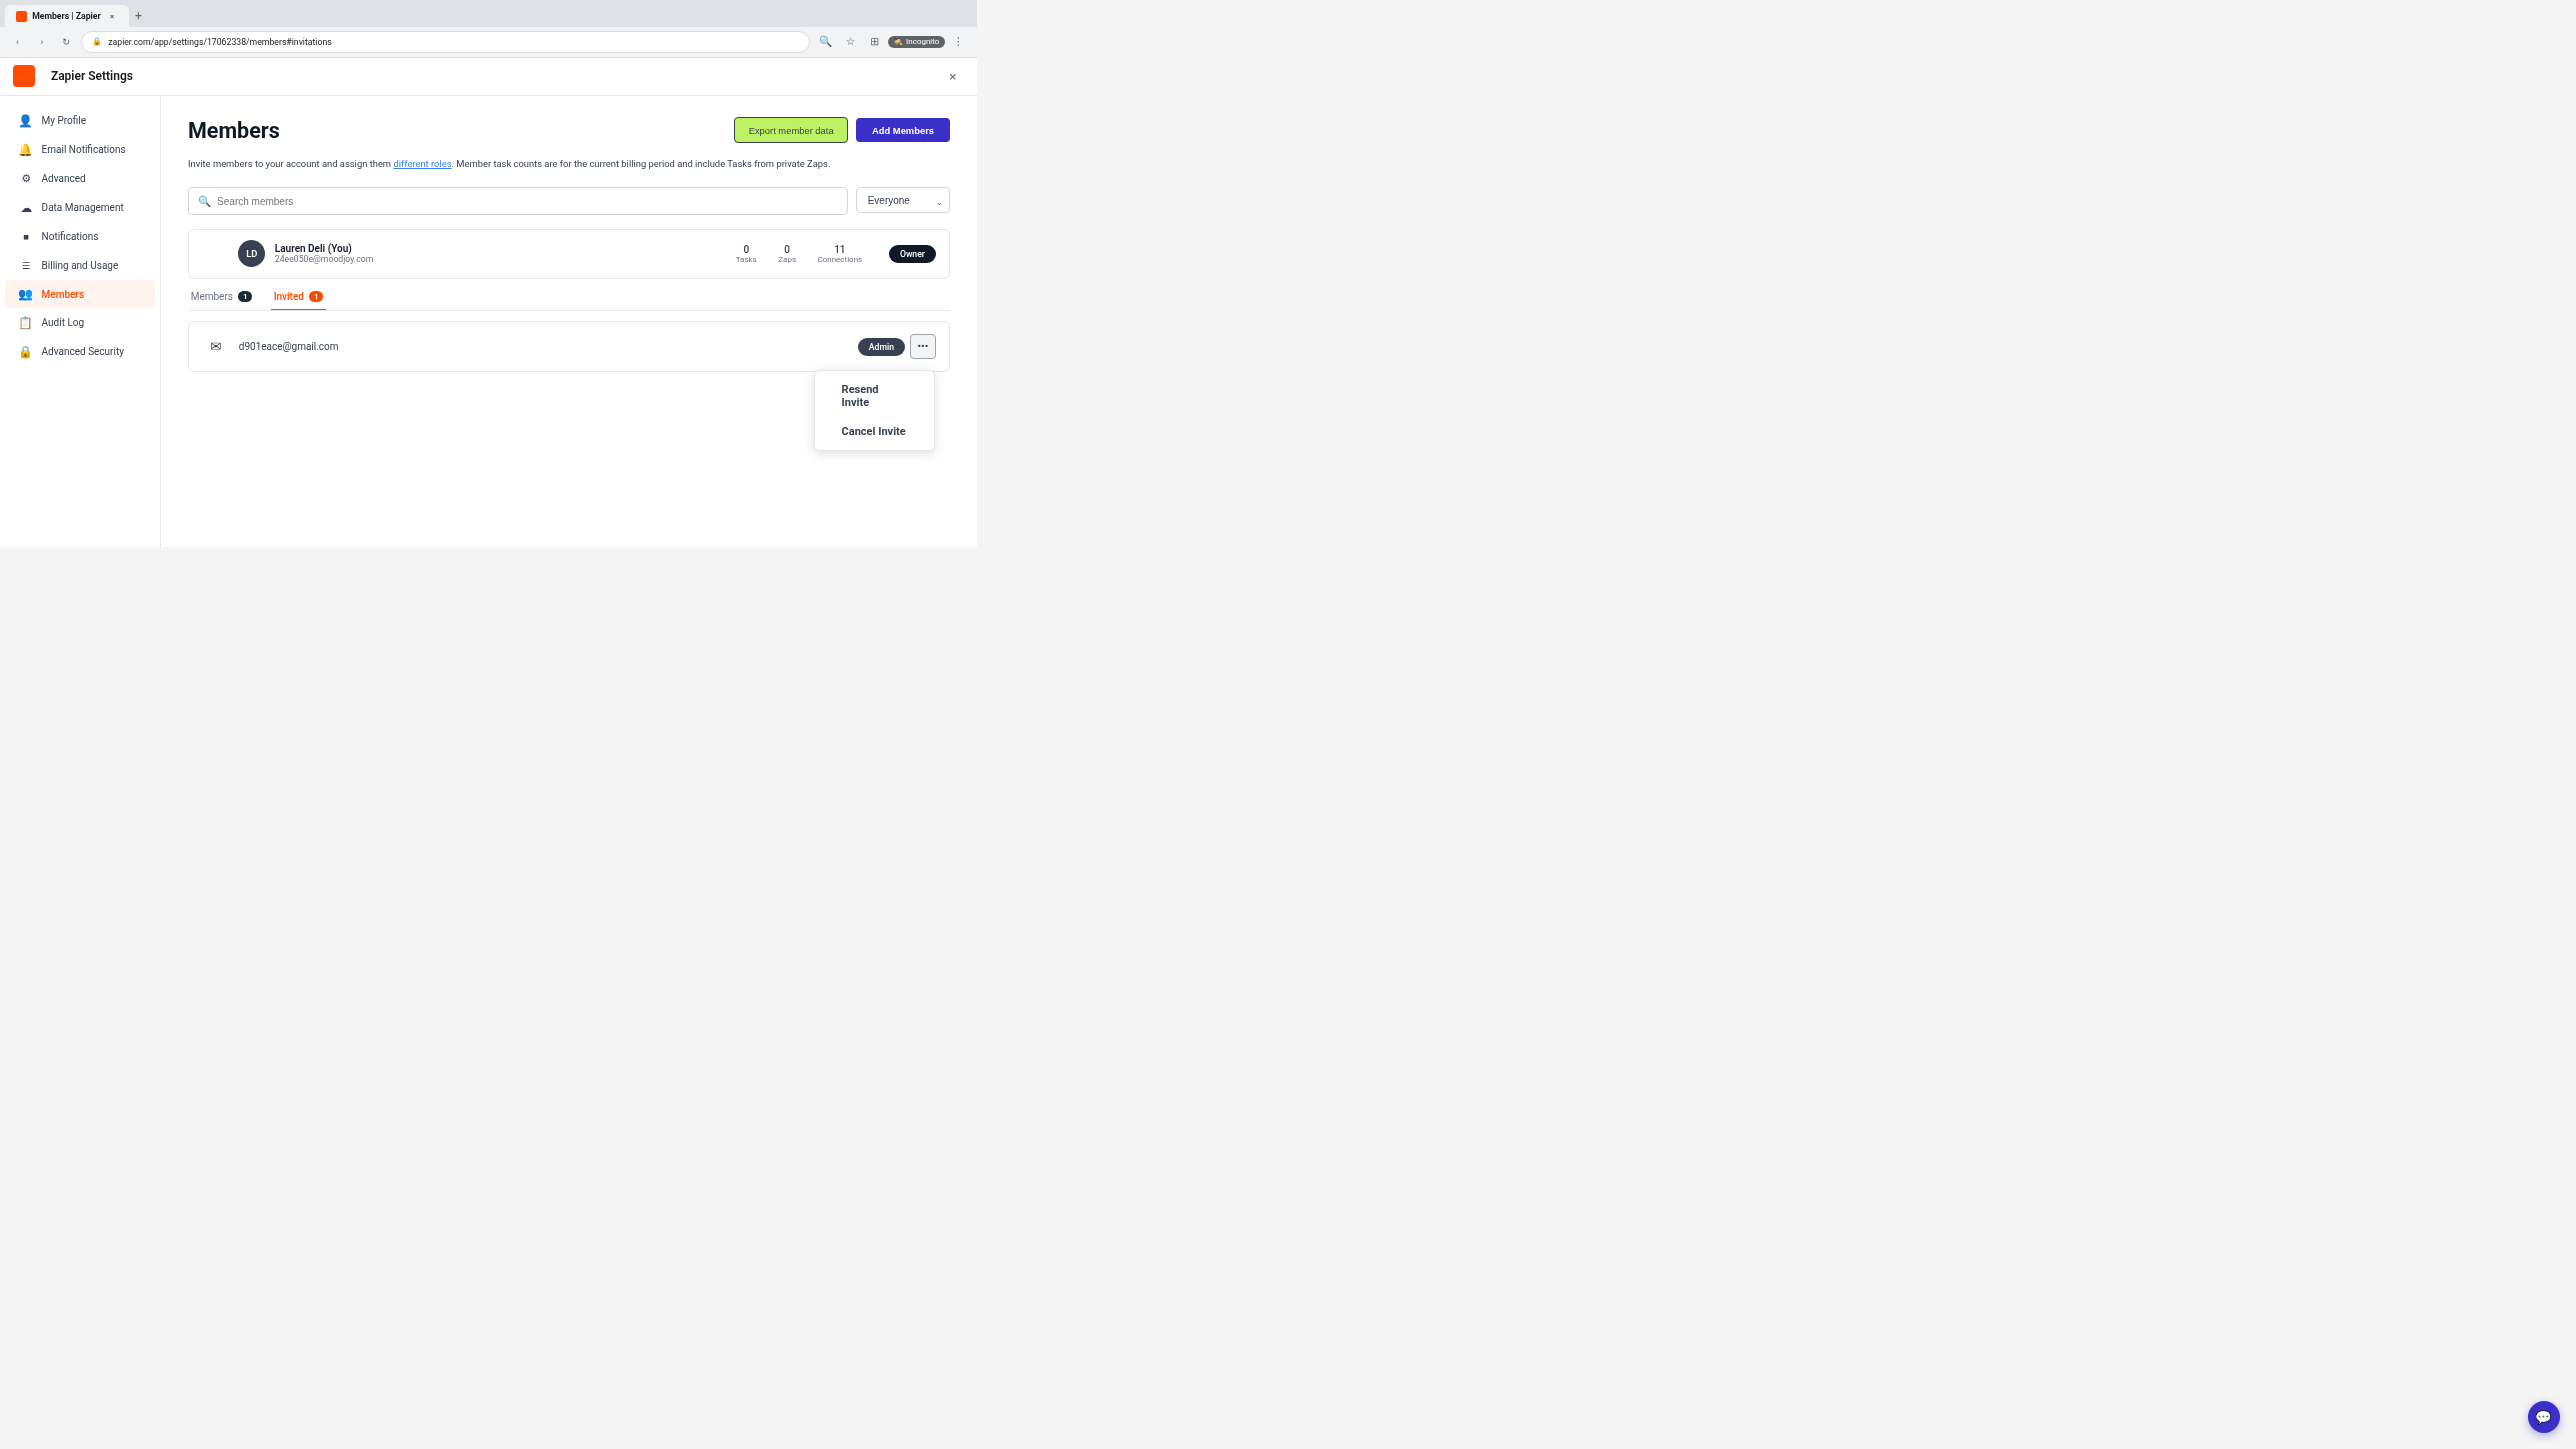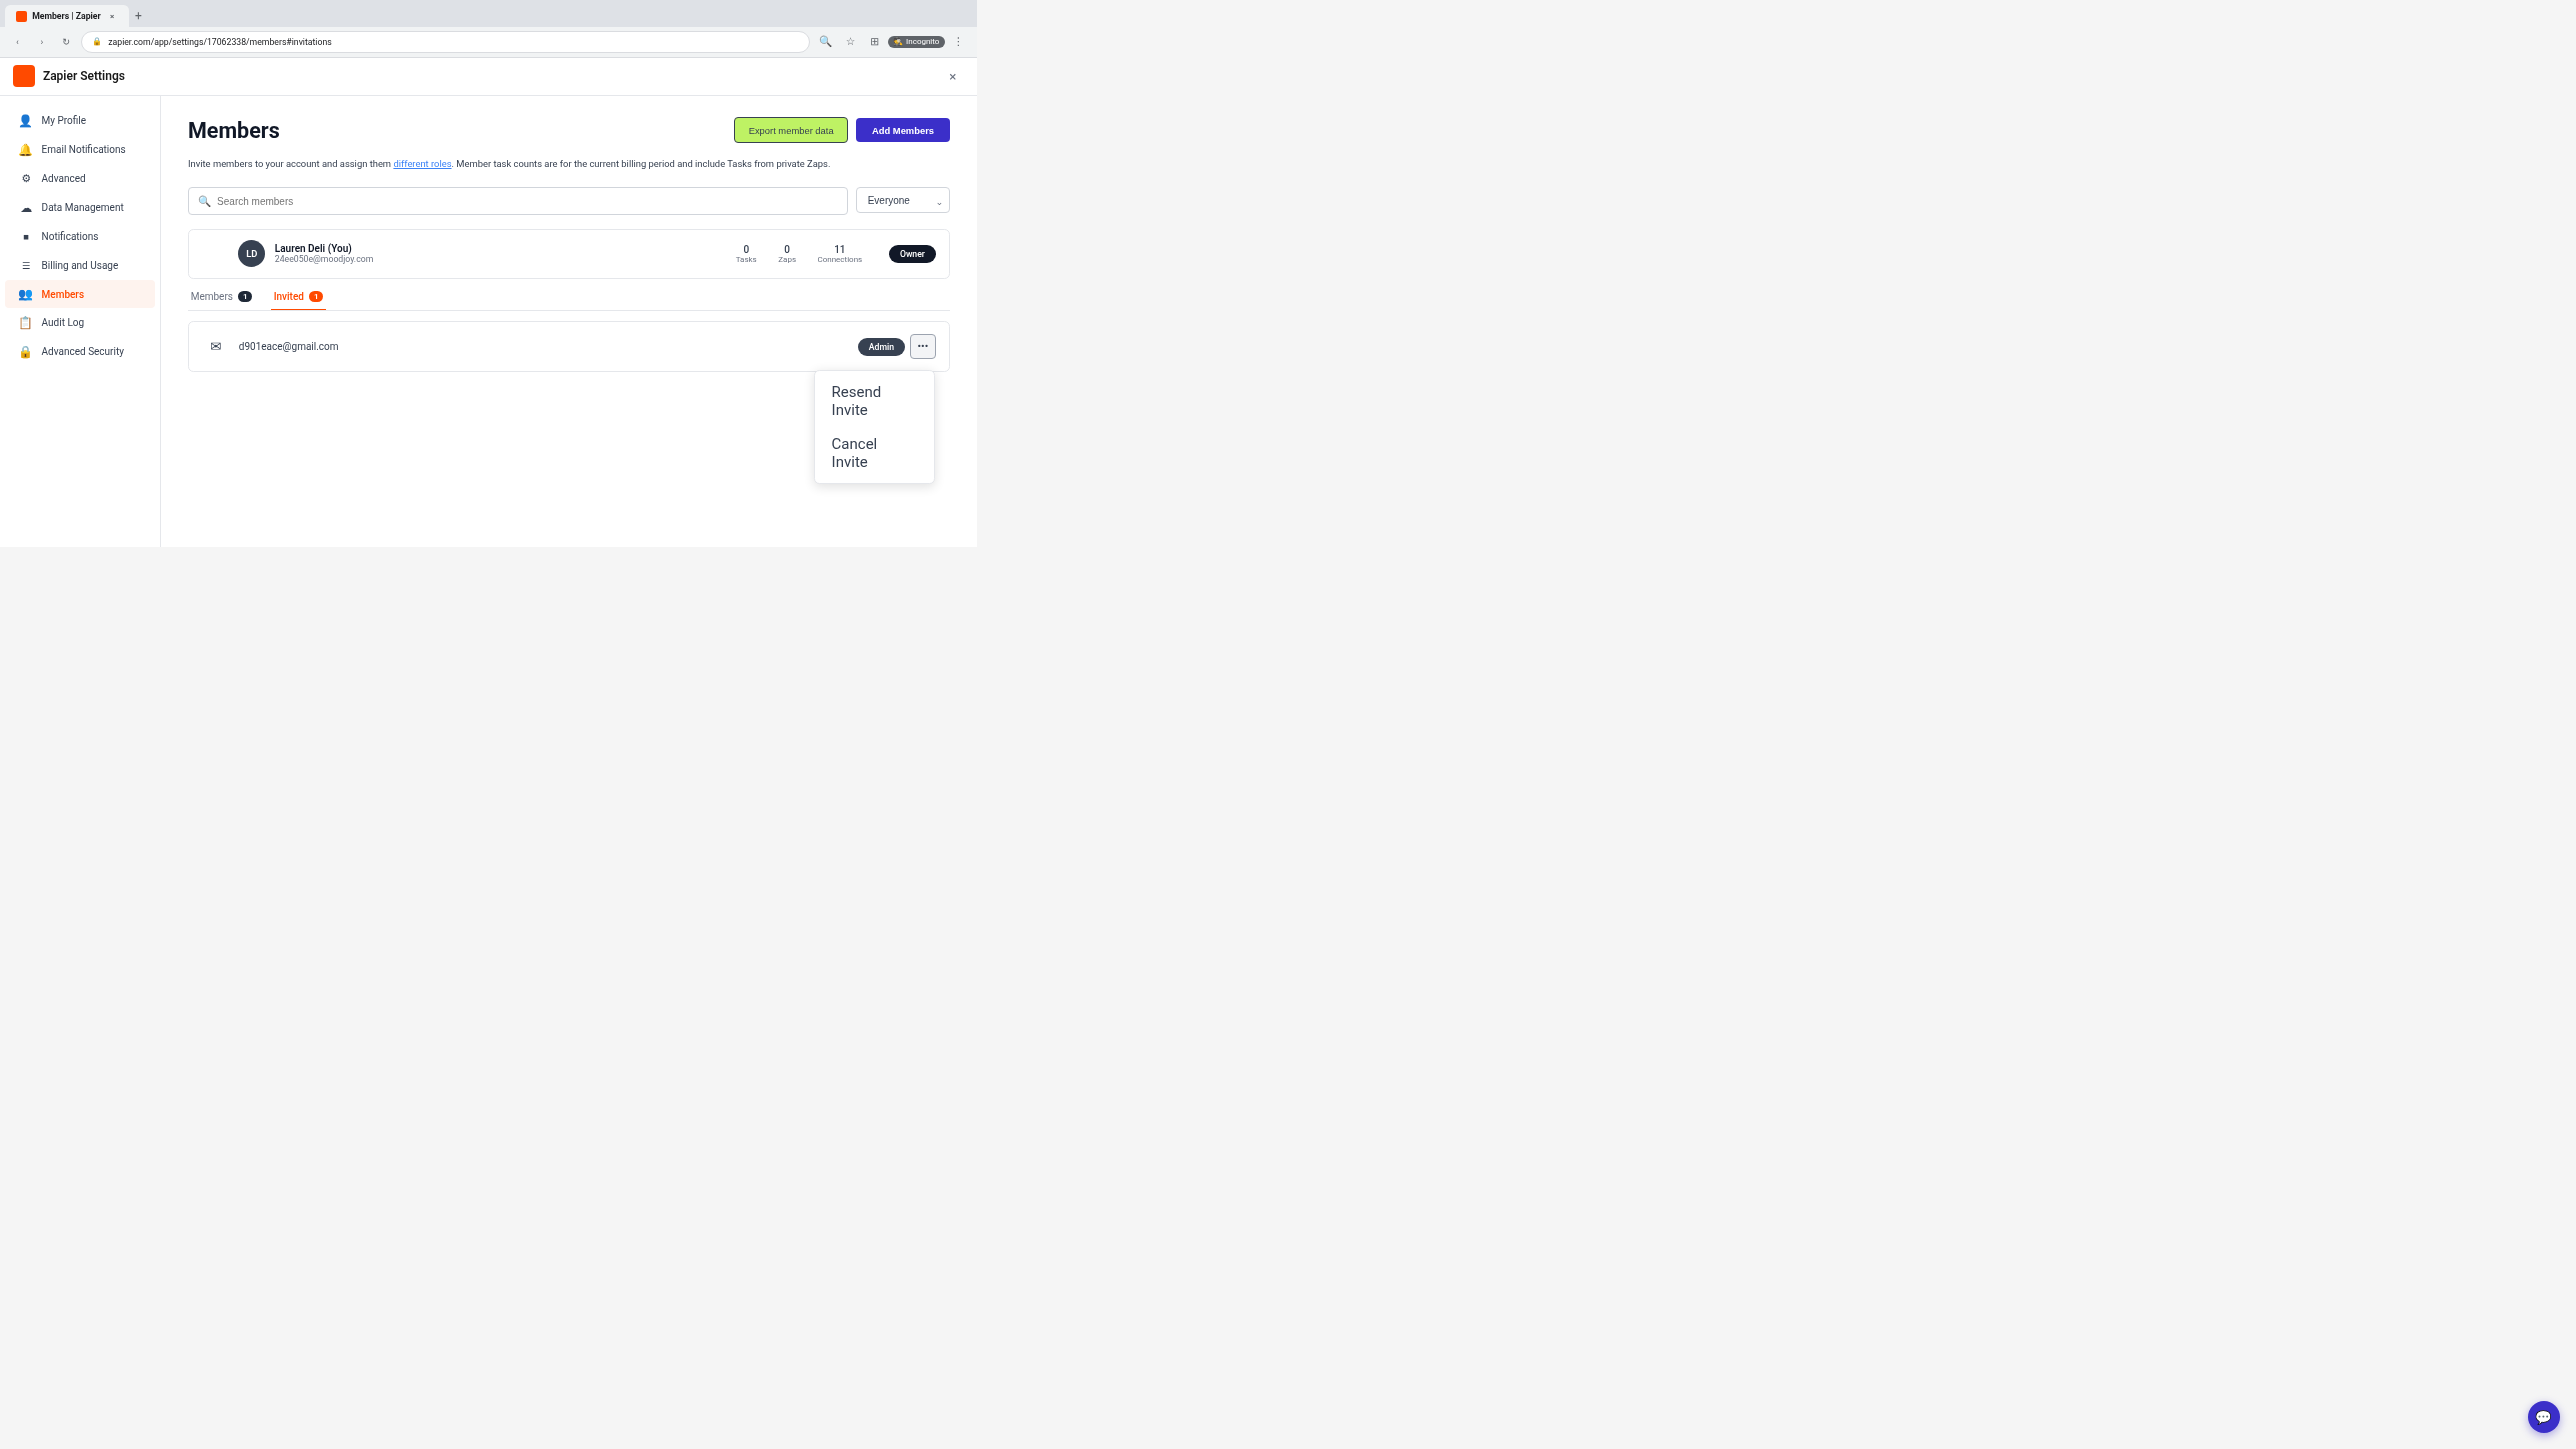--- a/index.html
+++ b/index.html
@@ -147,21 +147,21 @@
       border-bottom: 0.7px solid #e5e7eb;
       padding: 8px 13.4px;
       display: flex;
       align-items: center;
       justify-content: space-between;
       height: 38px;
     }
     .app-header-left {
       display: flex;
       align-items: center;
-      gap: 8px;
+      gap: 16px;
     }
     .zapier-logo {
       width: 21.5px;
       height: 21.5px;
       background: #ff4a00;
       border-radius: 4px;
       flex-shrink: 0;
     }
     .app-header-title {
       font-size: 12px;
@@ -489,24 +489,25 @@
       top: 35px;
       background: white;
       border: 0.7px solid #e5e7eb;
       border-radius: 5.4px;
       box-shadow: 0 2.7px 10.7px rgba(0,0,0,0.12);
       min-width: 121px;
       z-index: 100;
       padding: 4px 0;
     }
     .dropdown-item {
-      padding: 8px 17px;
-      font-size: 15px;
-      color: #374151;
-      cursor: pointer;
+      padding: 8px 27px;
+      font-size: 11px;
+      color: #374151;
+      cursor: pointer;
+      font-weight: bold;
     }
 
     
     .chat-fab {
       position: fixed;
       bottom: 16px;
       right: 16px;
       width: 32px;
       height: 32px;
       background: #3b2fc9;

